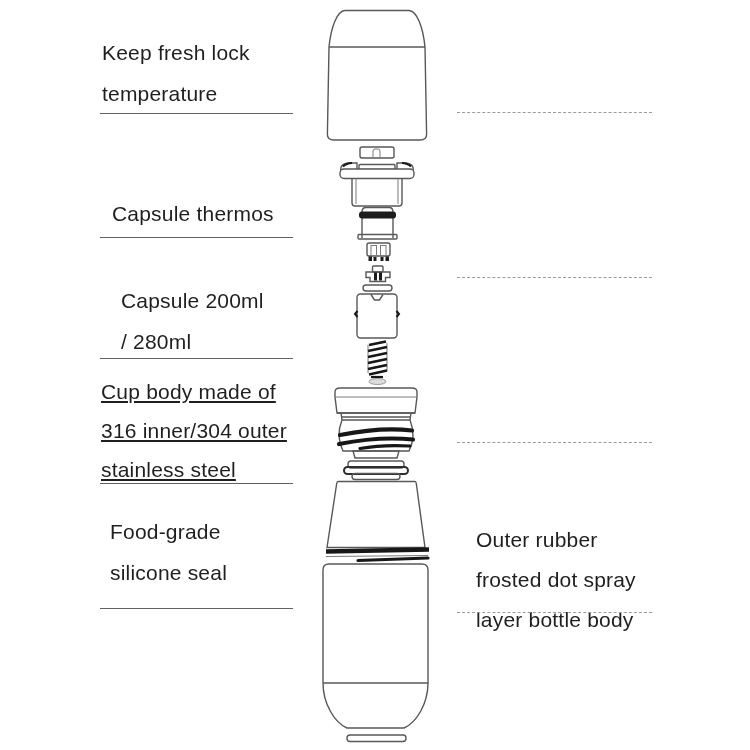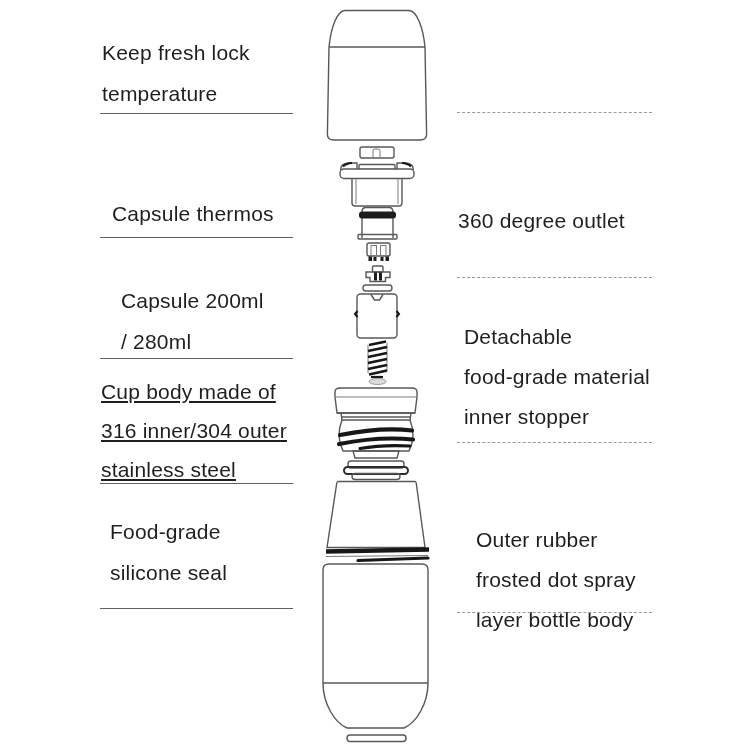--- a/index.html
+++ b/index.html
@@ -49,29 +49,23 @@
 
   <div class="lbl" style="left:110px;top:511px;">
     <span class="ln">Food-grade</span>
     <span class="ln">silicone seal</span>
   </div>
   <div class="ul solid" style="left:100px;top:608px;width:193px;"></div>
 
   <div class="ul dashed" style="left:457px;top:112px;width:195px;"></div>
 
   <div class="lbl" style="left:458px;top:200px;">
-    <span class="ln">360 degree outlet</span>
   </div>
   <div class="ul dashed" style="left:457px;top:277px;width:195px;"></div>
 
-  <div class="lbl" style="left:464px;top:317px;line-height:40px;">
-    <span class="ln">Detachable</span>
-    <span class="ln">food-grade material</span>
-    <span class="ln">inner stopper</span>
-  </div>
   <div class="ul dashed" style="left:457px;top:442px;width:195px;"></div>
 
   <div class="lbl" style="left:476px;top:496px;line-height:40px;margin-top:24px;">
     <span class="ln">Outer rubber</span>
     <span class="ln">frosted dot spray</span>
     <span class="ln">layer bottle body</span>
   </div>
   <div class="ul dashed" style="left:457px;top:612px;width:195px;"></div>
 
   <svg width="750" height="750" viewBox="0 0 750 750">

